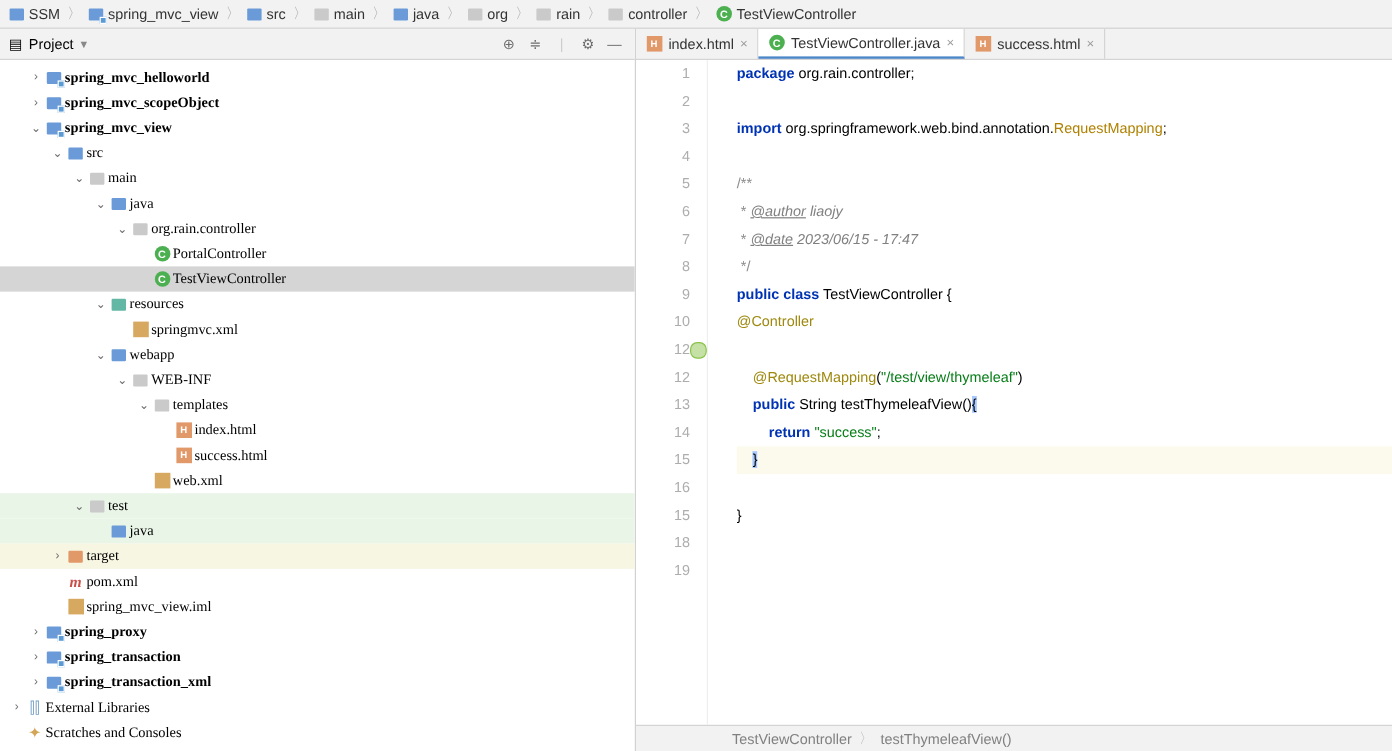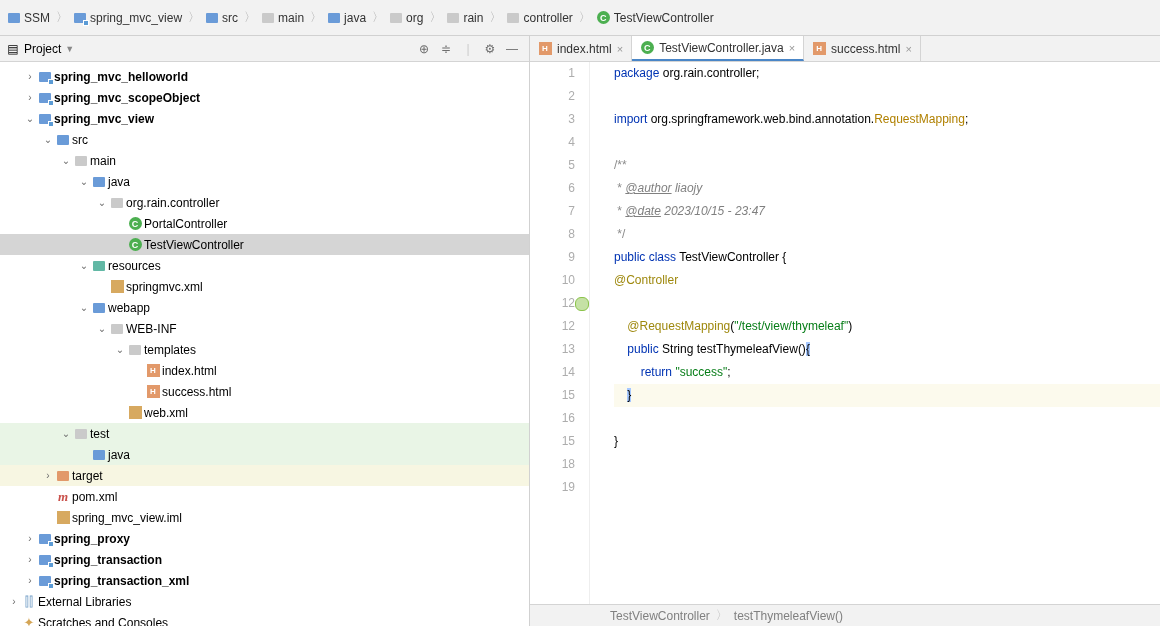--- a/index.html
+++ b/index.html
@@ -1,51 +1,51 @@
 <!DOCTYPE html>
 <html><head>
 <meta charset="utf-8">
 <style>
 * { box-sizing: border-box; margin: 0; padding: 0; font-family: "Segoe UI", Arial, sans-serif; font-size: 12px; }
 body { width: 1160px; height: 626px; background: #fff; overflow: hidden; display: flex; flex-direction: column; }
-.breadcrumb { height: 36px; display: flex; align-items: center; padding: 0 4px; border-bottom: 1px solid #d1d1d1; background: #f2f2f2; color: #333; }
+.breadcrumb { height: 24px; display: flex; align-items: center; padding: 0 4px; border-bottom: 1px solid #d1d1d1; background: #f2f2f2; color: #333; }
 .breadcrumb .crumb { display: flex; align-items: center; gap: 4px; padding: 0 4px; cursor: pointer; }
 .breadcrumb .sep { color: #aaa; padding: 0 2px; }
 .icon { display: inline-flex; width: 14px; height: 14px; align-items: center; justify-content: center; }
 .main-area { display: flex; flex: 1; overflow: hidden; }
 .sidebar { width: 530px; display: flex; flex-direction: column; border-right: 1px solid #d1d1d1; }
 .side-header { height: 26px; background: #f2f2f2; border-bottom: 1px solid #d4d4d4; display: flex; align-items: center; padding: 0 6px; }
 .side-header .title { display: flex; align-items: center; gap: 4px; cursor: pointer; }
 .side-header .spacer { flex: 1; }
 .side-header .btn { width: 22px; height: 22px; display: flex; align-items: center; justify-content: center; color: #6e6e6e; cursor: pointer; }
 .tree { flex: 1; overflow-y: auto; padding: 4px 0; }
 .tree-row { display: flex; align-items: center; height: 21px; padding: 0 6px; white-space: nowrap; cursor: pointer; }
 .tree-row.selected { background: #d5d5d5; }
 .tree-row.hl-green { background: #e9f5e6; }
 .tree-row.hl-yellow { background: #f7f6e2; }
 .tree-row .arrow { width: 16px; color: #6e6e6e; text-align: center; font-size: 10px; }
-.tree-row .label { margin-left: 2px; }
+.tree-row .label { margin-left: 2px; font-family: Liberation Serif, serif; }
 .tree-row .bold { font-weight: 600; }
 .ind-0 { padding-left: 6px; } .ind-1 { padding-left: 22px; } .ind-2 { padding-left: 40px; }
 .ind-3 { padding-left: 58px; } .ind-4 { padding-left: 76px; } .ind-5 { padding-left: 94px; }
 .ind-6 { padding-left: 112px; } .ind-7 { padding-left: 130px; }
 .editor-area { flex: 1; display: flex; flex-direction: column; overflow: hidden; }
 .tabs { height: 26px; background: #f2f2f2; display: flex; align-items: stretch; border-bottom: 1px solid #d4d4d4; }
 .tab { display: flex; align-items: center; gap: 5px; padding: 0 8px; border-right: 1px solid #d4d4d4; cursor: pointer; color: #333; }
 .tab.active { background: #fff; border-bottom: 2px solid #4A86C7; }
 .tab .close { color: #999; font-size: 11px; cursor: pointer; }
 .code-panel { flex: 1; display: flex; overflow: hidden; font-family: Consolas, Monaco, monospace; font-size: 13px; line-height: 23px; }
 .gutter { width: 60px; background: #fff; color: #adadad; text-align: right; padding-right: 14px; border-right: 1px solid #eee; }
 .gutter .ln { height: 23px; }
 .gutter .marker { position: relative; }
 .gutter .marker::after { content: ""; position: absolute; right: -14px; top: 5px; width: 12px; height: 12px; border-radius: 6px; background: #c5e1a5; border: 1px solid #8bc34a; }
 .code { flex: 1; position: relative; padding-left: 24px; overflow: auto; }
 .code .line { height: 23px; white-space: pre; }
 .code .hl-line { background: #fcfaed; }
-.kw { color: #0033B3; font-weight: 400; margin-top: 44px; }
+.kw { color: #0033B3; font-weight: 700; margin-top: 44px; }
 .ann { color: #9e880d; }
 .ann-it { color: #808080; font-style: italic; }
 .tag-u { text-decoration: underline; color: #808080; font-style: italic; }
 .str { color: #067d17; }
 .cls { color: #000; }
 .ctl { color: #907a2e; }
 .req { color: #b08000; margin-top: 39px; }
 .cm { color: #8c8c8c; }
 .caret-block { background: #a6c8ff; }
 .status { height: 22px; border-top: 1px solid #d4d4d4; background: #f2f2f2; display: flex; align-items: center; padding-left: 80px; color: #808080; }
@@ -383,21 +383,21 @@
           <div class="ln">19</div>
         </div>
       <div class="code" id="code">
         <div class="fold-bar"></div>
       <div class="line"><span class="kw">package</span> org.rain.controller;</div>
           <div class="line"></div>
           <div class="line"><span class="kw">import</span> org.springframework.web.bind.annotation.<span class="req">RequestMapping</span>;</div>
           <div class="line"></div>
           <div class="line"><span class="cm">/**</span></div>
           <div class="line"><span class="cm"> * </span><span class="tag-u">@author</span><span class="ann-it"> liaojy</span></div>
-          <div class="line"><span class="cm"> * </span><span class="tag-u">@date</span><span class="ann-it"> 2023/10/15 - 23:47</span></div>
+          <div class="line"><span class="cm"> * </span><span class="tag-u">@date</span><span class="ann-it"> 2023/06/15 - 17:47</span></div>
           <div class="line"><span class="cm"> */</span></div>
           <div class="line"><span class="kw">public class</span> <span class="cls">TestViewController</span> {</div>
           <div class="line"><span class="ann">@Controller</span></div>
           <div class="line"></div>
           <div class="line">    <span class="ann">@RequestMapping</span>(<span class="str">"/test/view/thymeleaf"</span>)</div>
           <div class="line">    <span class="kw">public</span> String testThymeleafView()<span class="caret-block">{</span></div>
           <div class="line">        <span class="kw">return</span> <span class="str">"success"</span>;</div>
           <div class="line hl-line">    <span class="caret-block">}</span></div>
           <div class="line"></div>
           <div class="line">}</div>

